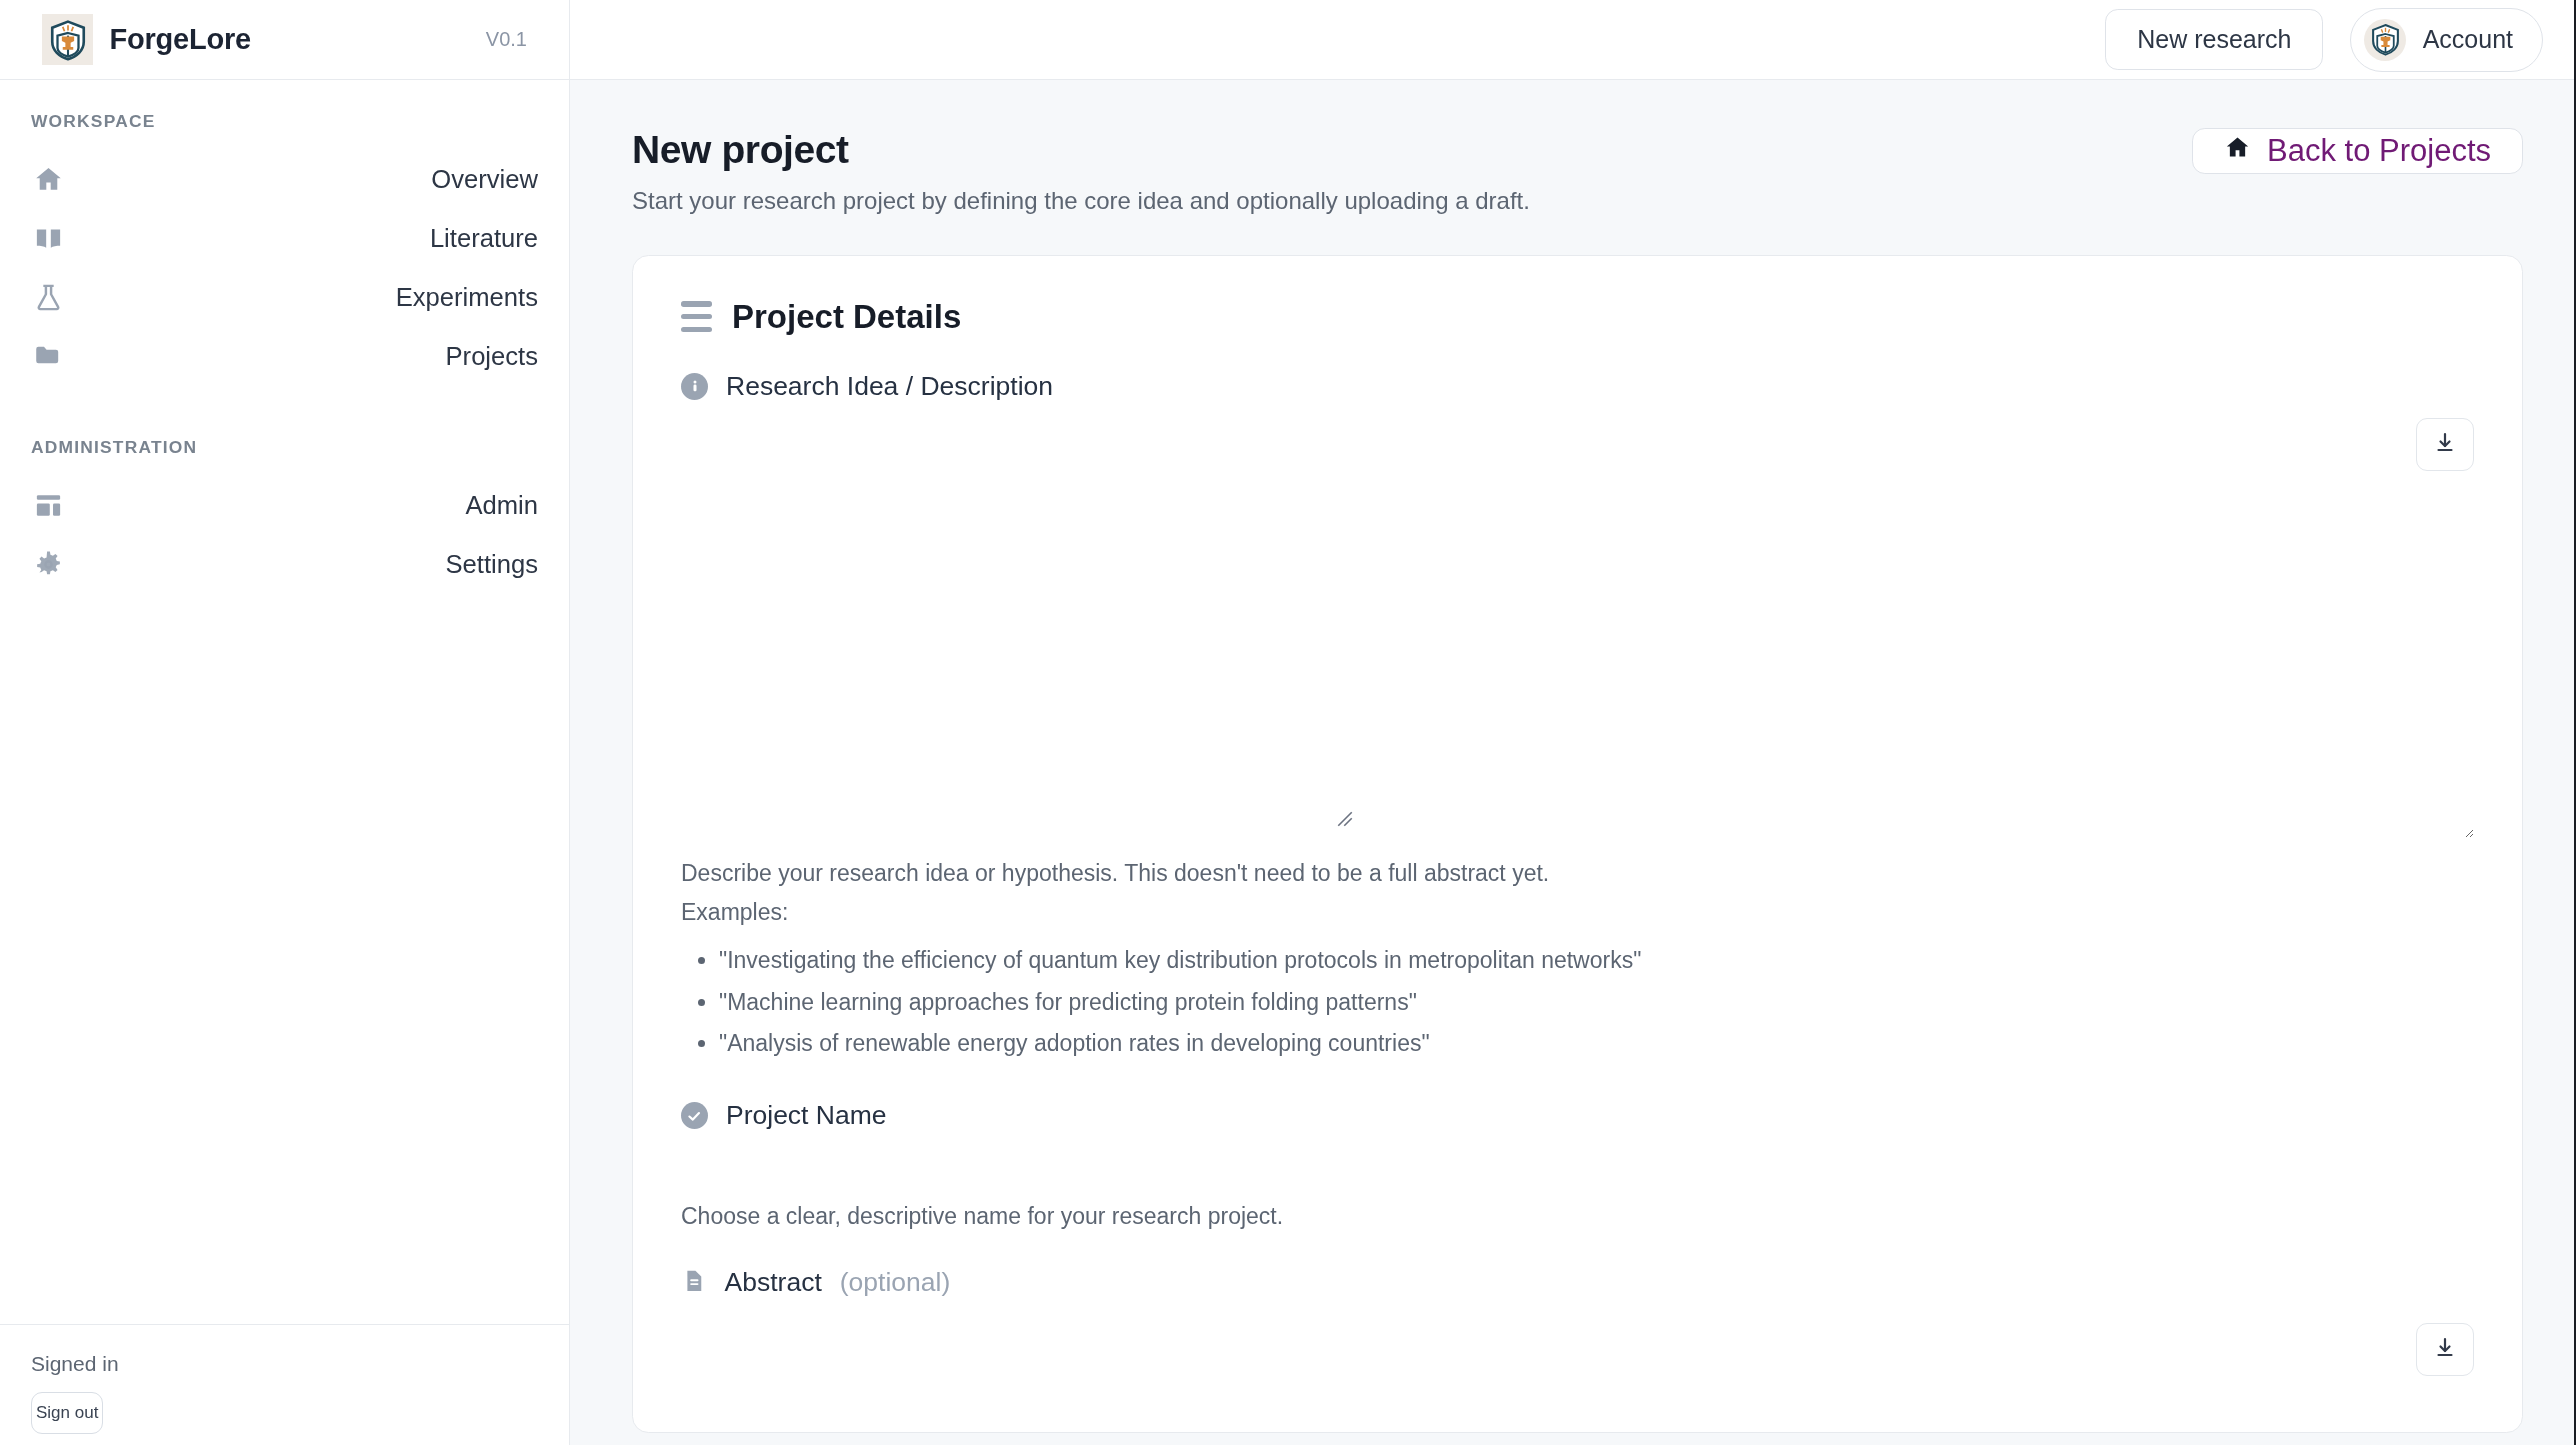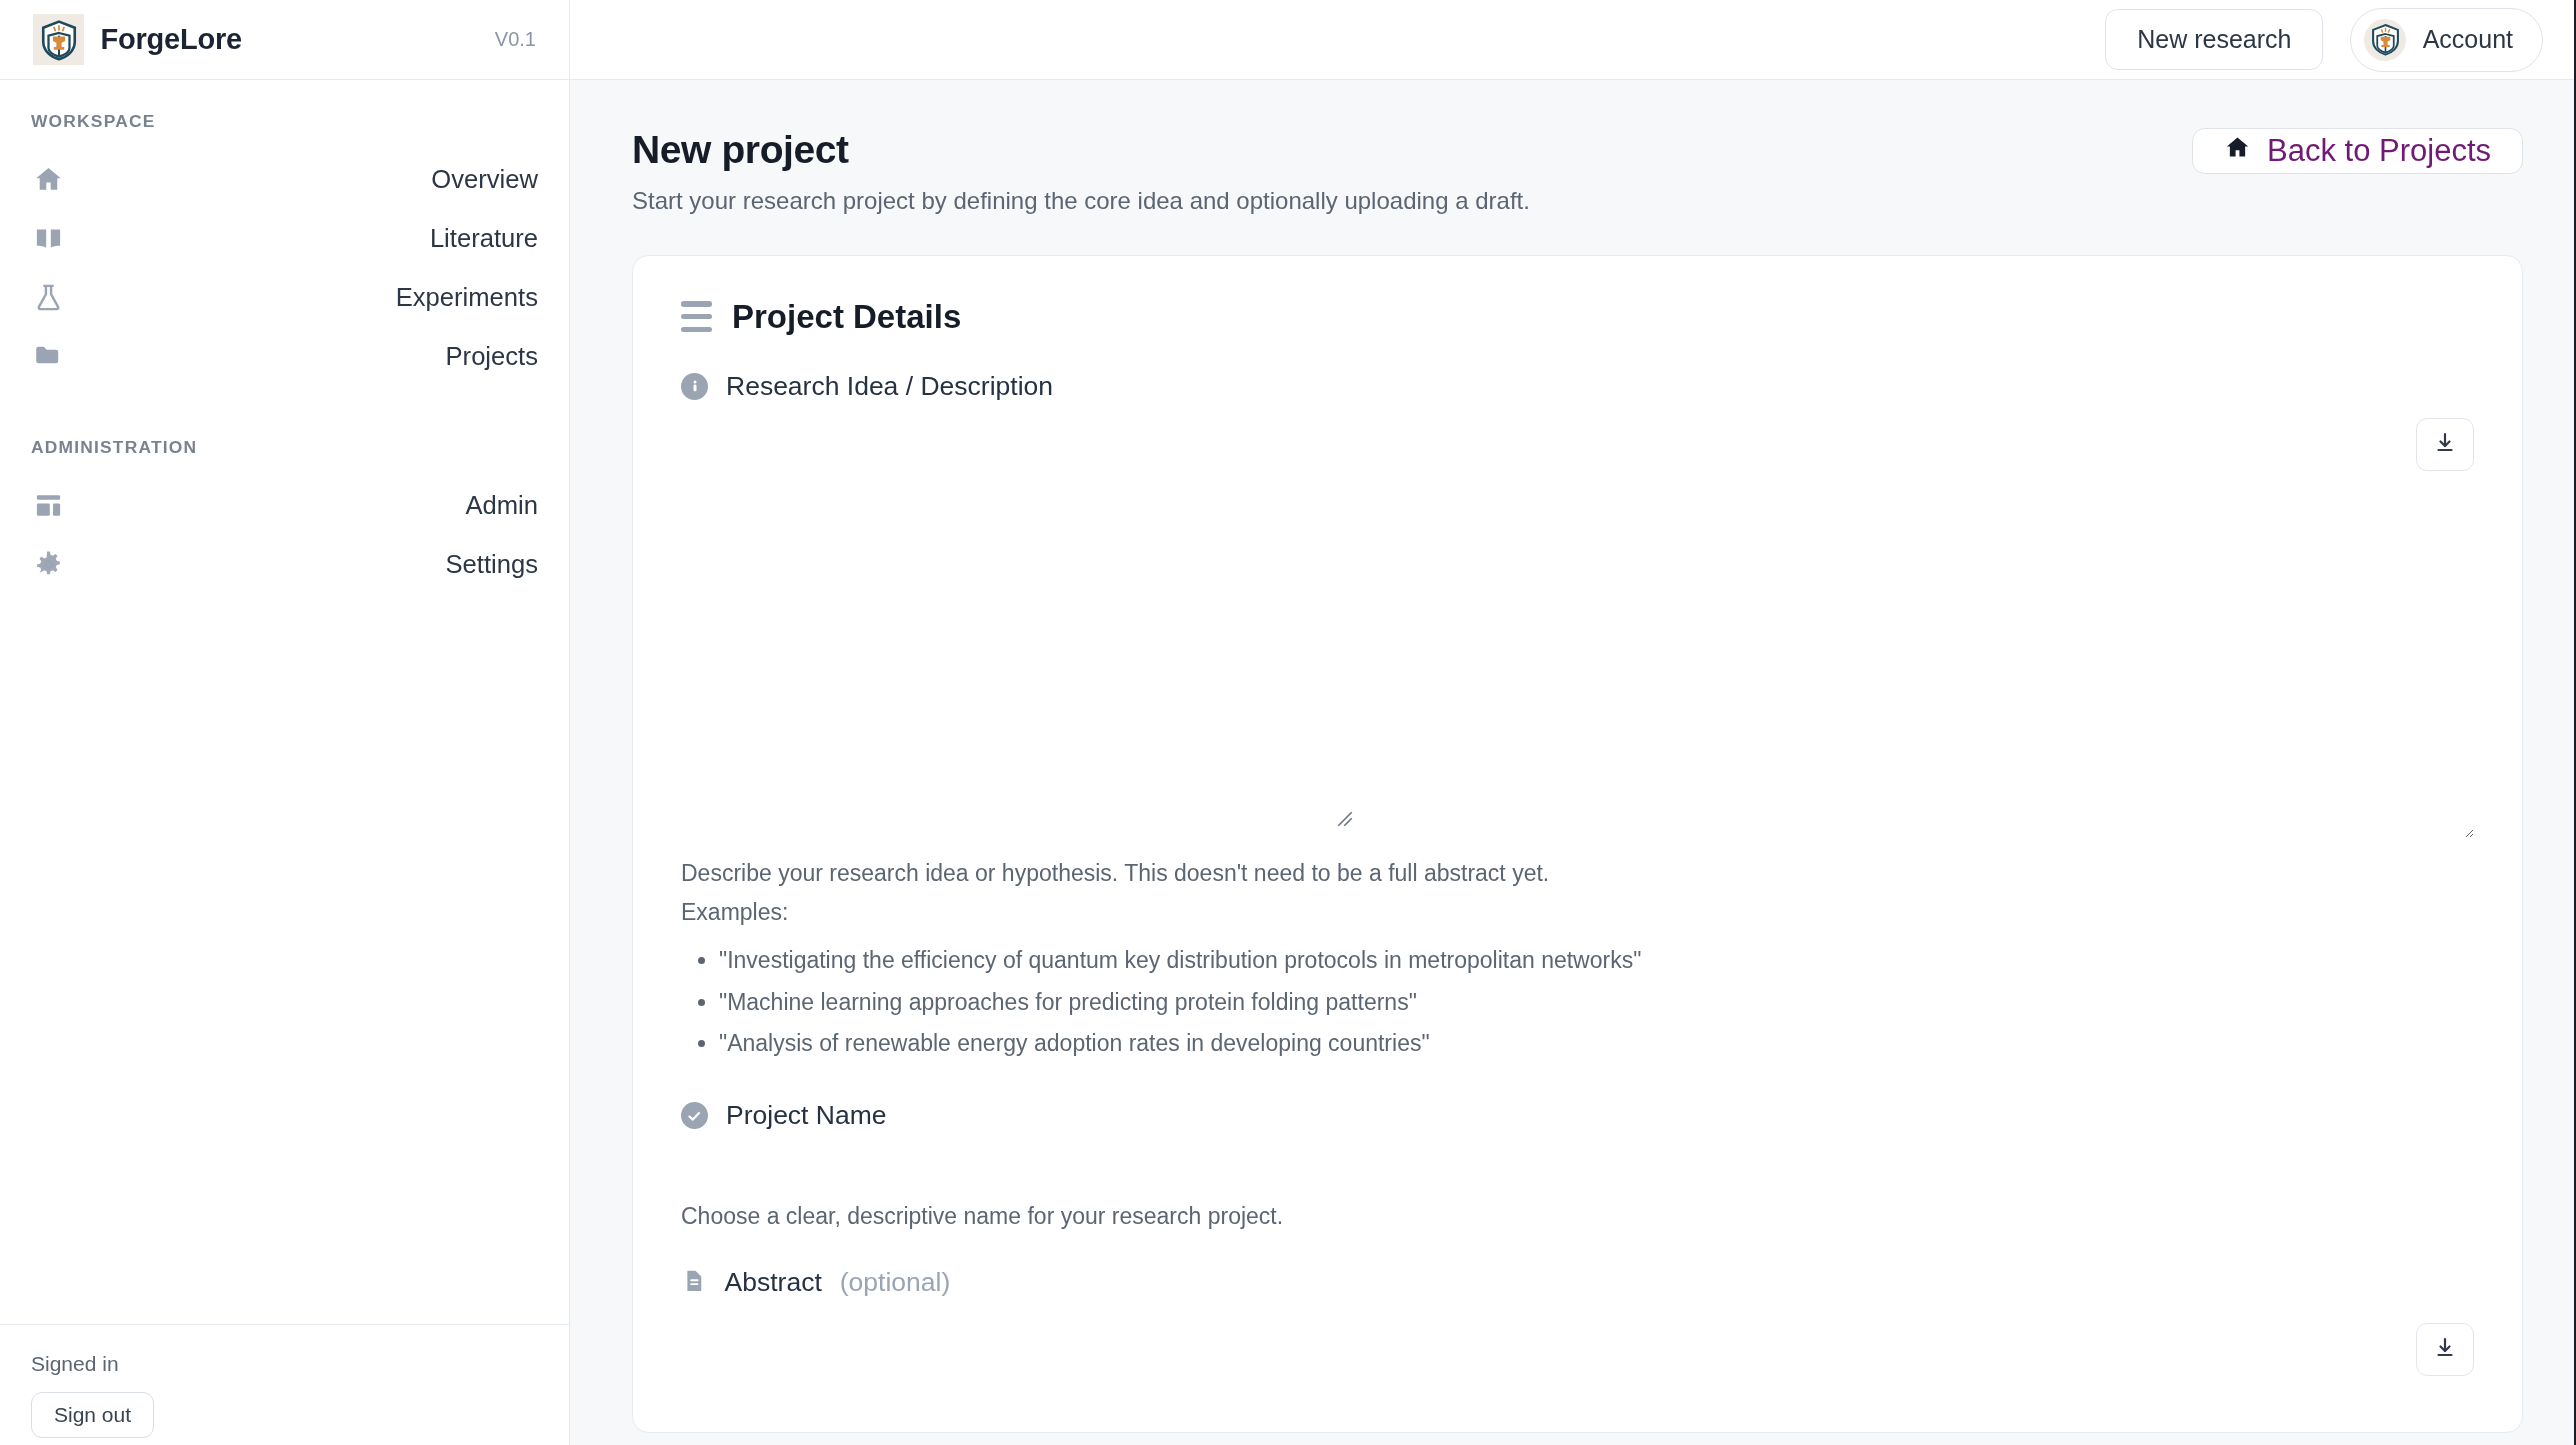--- a/index.html
+++ b/index.html
@@ -15,21 +15,21 @@
   .sidebar {
     width: 570px; height: 1445px; flex: 0 0 570px;
     background: #ffffff;
     border-right: 1.8px solid #e7eaee;
     display: flex; flex-direction: column;
     position: relative;
   }
   .brand {
     height: 80px; flex: 0 0 80px;
     display: flex; align-items: center;
-    padding: 0 33px;
+    padding: 0 42px;
     border-bottom: 1.8px solid #e7eaee;
     gap: 16.4px;
     text-align: right;
   }
   .brand-logo { width: 51px; height: 51px; flex: 0 0 51px; background: #efeae4; display:flex; align-items:center; justify-content:center; }
   .brand-name { font-size: 29px; font-weight: 700; color: #1c2433; letter-spacing: -0.2px; }
   .brand-ver { margin-left: auto; font-size: 20px; color: #8b95a5; font-weight: 400; }
 
   .nav { padding: 31px 0 0 0; flex: 1 1 auto; }
   .nav-section-title {
@@ -46,21 +46,21 @@
 
   .sidebar-footer {
     border-top: 1.8px solid #e7eaee;
     padding: 27px 31px 0 31px;
     height: 121px; flex: 0 0 121px;
   }
   .signed-in { font-size: 21px; color: #5c6572; margin-bottom: 16.4px; }
   .signout-btn {
     display: inline-block;
     border: 1.8px solid #d9dee5; border-radius: 11px;
-    padding: 10px 22px; font-size: 21px; color: #3a4352;
+    padding: 10px 4px; font-size: 17px; color: #3a4352;
     background: #fff; cursor: pointer;
   }
 
   
   .main { flex: 1 1 auto; height: 1445px; display: flex; flex-direction: column; background: #f6f8fa; }
   .topbar {
     height: 80px; flex: 0 0 80px;
     background: #ffffff;
     border-bottom: 1.8px solid #e7eaee;
     display: flex; align-items: center;

